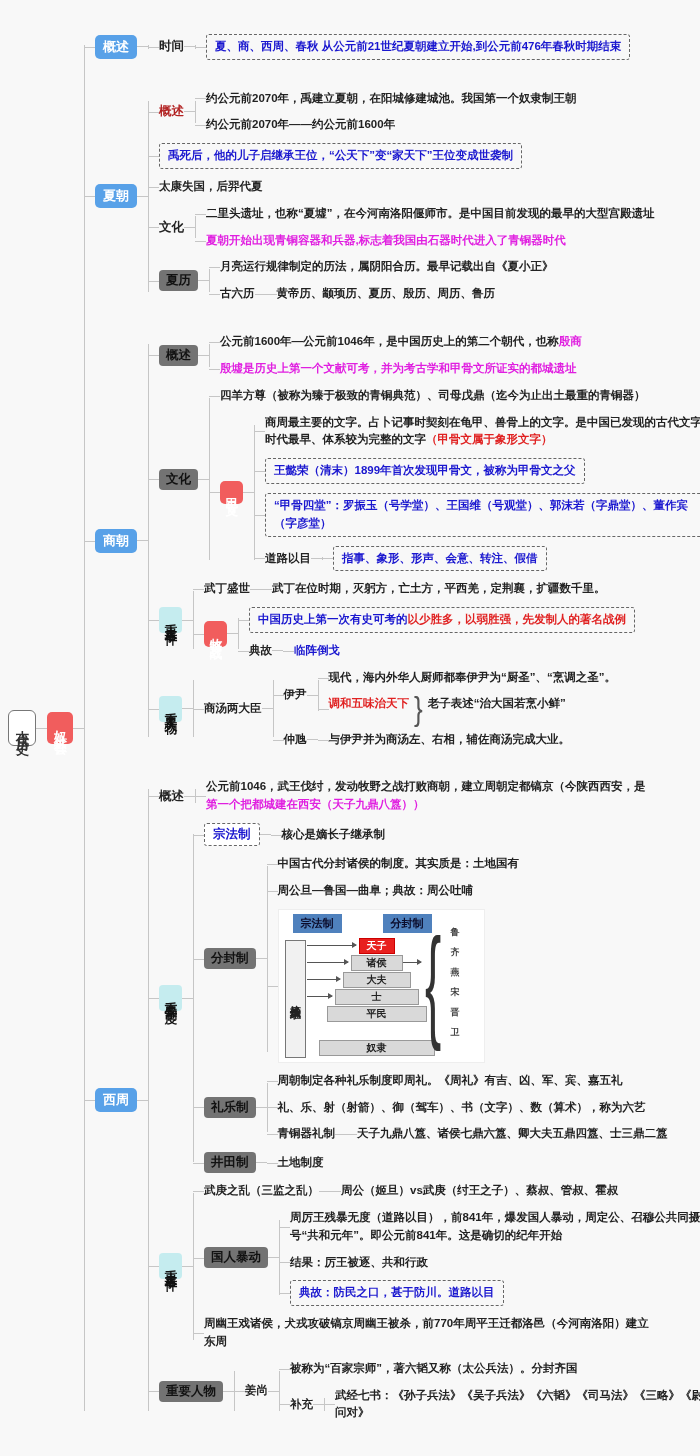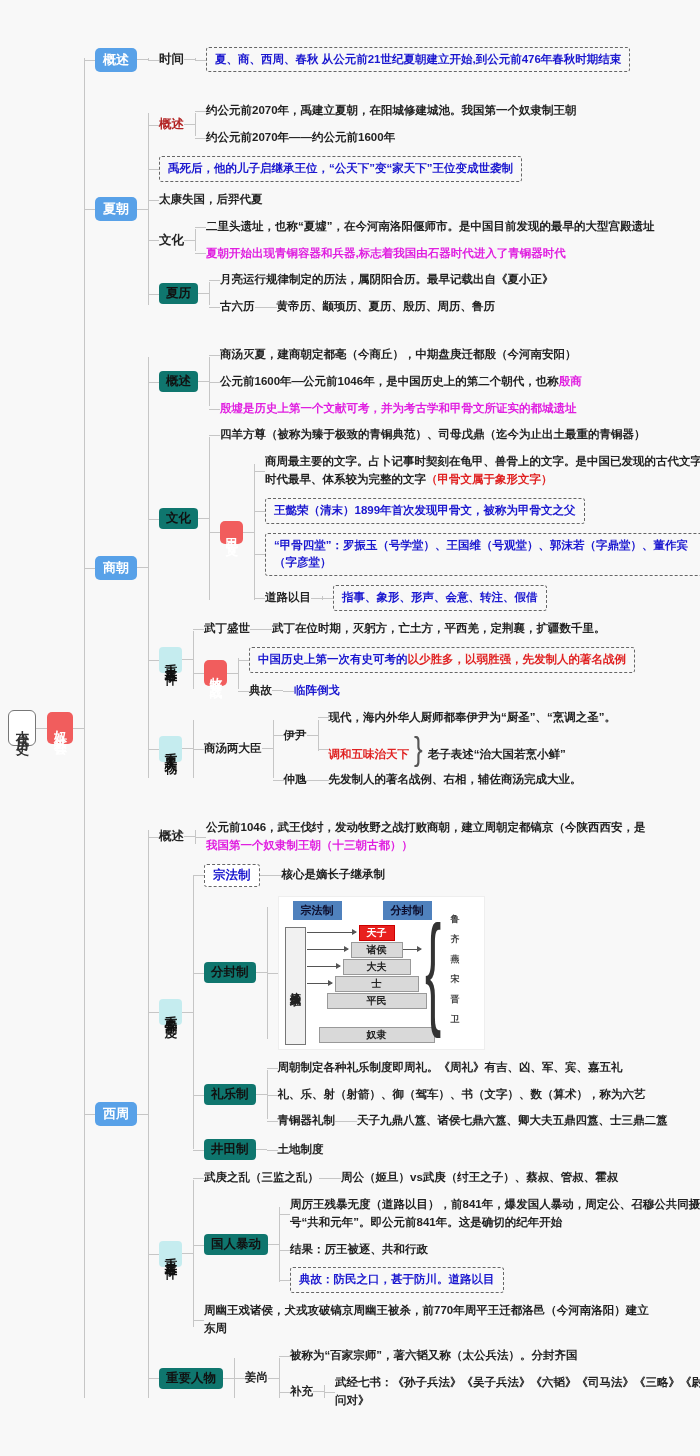--- a/index.html
+++ b/index.html
@@ -15,35 +15,35 @@
   .kids{display:flex;flex-direction:column;justify-content:center;gap:9px;position:relative;margin-left:11px;}
   .kids::before{content:"";position:absolute;left:-11px;top:11px;bottom:11px;width:1px;background:#c6c6c6;}
   .kids > .node-row::before{content:"";position:absolute;left:-11px;top:50%;width:11px;height:1px;background:#c6c6c6;}
   .branches{gap:30px;}
   .lbl{flex:0 0 auto;}
   .root-box{background:#fff;border:1.5px solid #777;border-radius:6px;padding:9px 4px;
     writing-mode:vertical-rl;text-orientation:upright;letter-spacing:4px;font-weight:700;font-size:13px;color:#333;}
   .main-red{background:#f15d5d;color:#fff;border-radius:5px;padding:8px 4px;
     writing-mode:vertical-rl;text-orientation:upright;letter-spacing:4px;font-weight:700;font-size:13px;}
   .blue-n{background:#58a1e8;color:#fff;border-radius:5px;padding:3px 8px;font-weight:700;font-size:13px;}
-  .cyan-n{background:#0f766e;color:#111;border-radius:4px;padding:2px 7px;font-weight:700;font-size:12.5px;}
+  .cyan-n{background:#737373;color:#111;border-radius:4px;padding:2px 7px;font-weight:700;font-size:12.5px;}
   .cyan-v{background:#c5ecef;color:#111;border-radius:4px;padding:7px 3px;font-weight:700;font-size:12.5px;
     writing-mode:vertical-rl;text-orientation:upright;letter-spacing:3px;}
   .red-v{background:#f15d5d;color:#fff;border-radius:5px;padding:7px 3px;font-weight:700;font-size:12.5px;
     writing-mode:vertical-rl;text-orientation:upright;letter-spacing:3px;}
   .darkred{color:#b22222;font-weight:700;font-size:12.5px;}
   .plain{color:#222;font-weight:700;font-size:12.5px;}
   .text{color:#222;font-weight:600;font-size:11.5px;line-height:1.55;max-width:450px;}
   .box{border:1px dashed #666;border-radius:3px;padding:3px 8px;font-weight:700;font-size:11.5px;line-height:1.55;max-width:420px;}
   .dashlabel{border:1px dashed #666;border-radius:3px;padding:2px 8px;font-weight:700;font-size:12.5px;color:#1a17cf;background:#fff;}
   .c-k{color:#222;}
   .c-blue{color:#1a17cf;}
   .c-magenta{color:#e01fe0;}
   .c-red{color:#e02222;}
-  .brace-row{display:flex;align-items:flex-end;}
+  .brace-row{display:flex;align-items:flex-start;}
   .brace-glyph{font-size:26px;font-weight:400;color:#555;margin:0 5px;line-height:1;transform:scaleY(1.25);}
   .diagram{position:relative;width:205px;height:152px;background:#fff;border:1px solid #eee;flex:0 0 auto;}
   .dg-head{position:absolute;background:#4f81bd;color:#0b0b2a;font-weight:700;font-size:11px;padding:2px 8px;}
   .dg-left{position:absolute;border:1px solid #777;background:#f1f1f1;
     writing-mode:vertical-rl;text-orientation:upright;font-weight:700;font-size:11px;text-align:center;padding:3px 2px;letter-spacing:1px;}
   .dg-tier{position:absolute;background:#d9d9d9;border:1px solid #999;font-weight:700;font-size:10px;
     display:flex;align-items:center;justify-content:center;height:14px;}
   .dg-tier.top{background:#e8201e;color:#fff;border-color:#c00;}
   .dg-arrow{position:absolute;height:1px;background:#555;}
   .dg-arrow::after{content:"";position:absolute;right:-1px;top:-2.5px;border-left:5px solid #555;border-top:3px solid transparent;border-bottom:3px solid transparent;}
@@ -130,23 +130,20 @@
       </div>
       <div class="node-row">
         <div class="lbl blue-n">商朝</div>
         <div class="stub"></div>
         <div class="kids">
           <div class="node-row">
             <div class="lbl cyan-n">概述</div>
             <div class="stub"></div>
             <div class="kids">
               <div class="node-row">
-                <div class="lbl text">商汤灭夏，建商朝定都亳（今商丘），中期盘庚迁都殷（今河南安阳）</div>
-              </div>
-              <div class="node-row">
                 <div class="lbl text"><span class="run c-k">公元前1600年—公元前1046年，是中国历史上的第二个朝代，也称</span><span class="run c-magenta">殷商</span></div>
               </div>
               <div class="node-row">
                 <div class="lbl text"><span class="run c-magenta">殷墟是历史上第一个文献可考，并为考古学和甲骨文所证实的都城遗址</span></div>
               </div>
             </div>
           </div>
           <div class="node-row">
             <div class="lbl cyan-n">文化</div>
             <div class="stub"></div>
@@ -225,70 +222,76 @@
                     <div class="lbl text">伊尹</div>
                     <div class="stub"></div>
                     <div class="kids">
                       <div class="node-row">
                         <div class="lbl text">现代，海内外华人厨师都奉伊尹为“厨圣”、“烹调之圣”。</div>
                       </div>
                       <div class="node-row">
                         <div class="brace-row lbl">
                           <span class="run c-red" style="font-weight: 700; font-size: 11.5px;">调和五味治天下</span>
                           <span class="brace-glyph">}</span>
-                          <span class="run c-k" style="font-weight: 600; font-size: 11.5px; margin-top: 12px;">老子表述“治大国若烹小鲜”</span>
+                          <span class="run c-k" style="font-weight: 600; font-size: 11.5px;">老子表述“治大国若烹小鲜”</span>
                         </div>
                       </div>
                     </div>
                   </div>
                   <div class="node-row">
                     <div class="lbl text">仲虺</div>
                     <div class="stub"></div>
                     <div class="kids">
                       <div class="node-row">
-                        <div class="lbl text">先发制人的著名战例、右相，辅佐商汤完成大业。</div>
+                        <div class="lbl text">与伊尹并为商汤左、右相，辅佐商汤完成大业。</div>
                       </div>
                     </div>
                   </div>
                 </div>
               </div>
             </div>
           </div>
         </div>
       </div>
       <div class="node-row">
         <div class="lbl blue-n">西周</div>
         <div class="stub"></div>
         <div class="kids">
           <div class="node-row">
             <div class="lbl plain">概述</div>
             <div class="stub"></div>
             <div class="kids">
               <div class="node-row">
-                <div class="lbl text"><span class="run c-k">公元前1046，武王伐纣，发动牧野之战打败商朝，建立周朝定都镐京（今陕西西安，是</span><span class="run c-magenta">我国第一个奴隶制王朝（十三朝古都））</span></div>
+                <div class="lbl text"><span class="run c-k">公元前1046，武王伐纣，发动牧野之战打败商朝，建立周朝定都镐京（今陕西西安，是</span><span class="run c-magenta">第一个把都城建在西安（天子九鼎八簋））</span></div>
               </div>
             </div>
           </div>
           <div class="node-row">
             <div class="lbl cyan-v">重要制度</div>
             <div class="stub"></div>
             <div class="kids">
               <div class="node-row">
                 <div class="lbl dashlabel">宗法制</div>
                 <div class="stub"></div>
                 <div class="kids">
                   <div class="node-row">
                     <div class="lbl text">核心是嫡长子继承制</div>
                   </div>
                 </div>
               </div>
               <div class="node-row">
                 <div class="lbl cyan-n">分封制</div>
                 <div class="stub"></div>
                 <div class="kids">
+                  <div class="node-row">
+                    <div class="lbl text">中国古代分封诸侯的制度。其实质是：土地国有</div>
+                  </div>
+                  <div class="node-row">
+                    <div class="lbl text">周公旦—鲁国—曲阜；典故：周公吐哺</div>
+                  </div>
                   <div class="node-row">
                     <div class="diagram">
                       <div class="dg-head" style="left: 14px; top: 4px;">宗法制</div>
                       <div class="dg-head" style="left: 104px; top: 4px;">分封制</div>
                       <div class="dg-left" style="left: 6px; top: 30px; height: 110px;">嫡长子继承</div>
                       <div class="dg-tier top" style="width: 34px; left: 80px; top: 28px;">天子</div>
                       <div class="dg-tier" style="width: 50px; left: 72px; top: 45px; text-align: center;">诸侯</div>
                       <div class="dg-tier" style="width: 66px; left: 64px; top: 62px;">大夫</div>
                       <div class="dg-tier" style="width: 82px; left: 56px; top: 79px;">士</div>
                       <div class="dg-tier" style="width: 98px; left: 48px; top: 96px;">平民</div>

